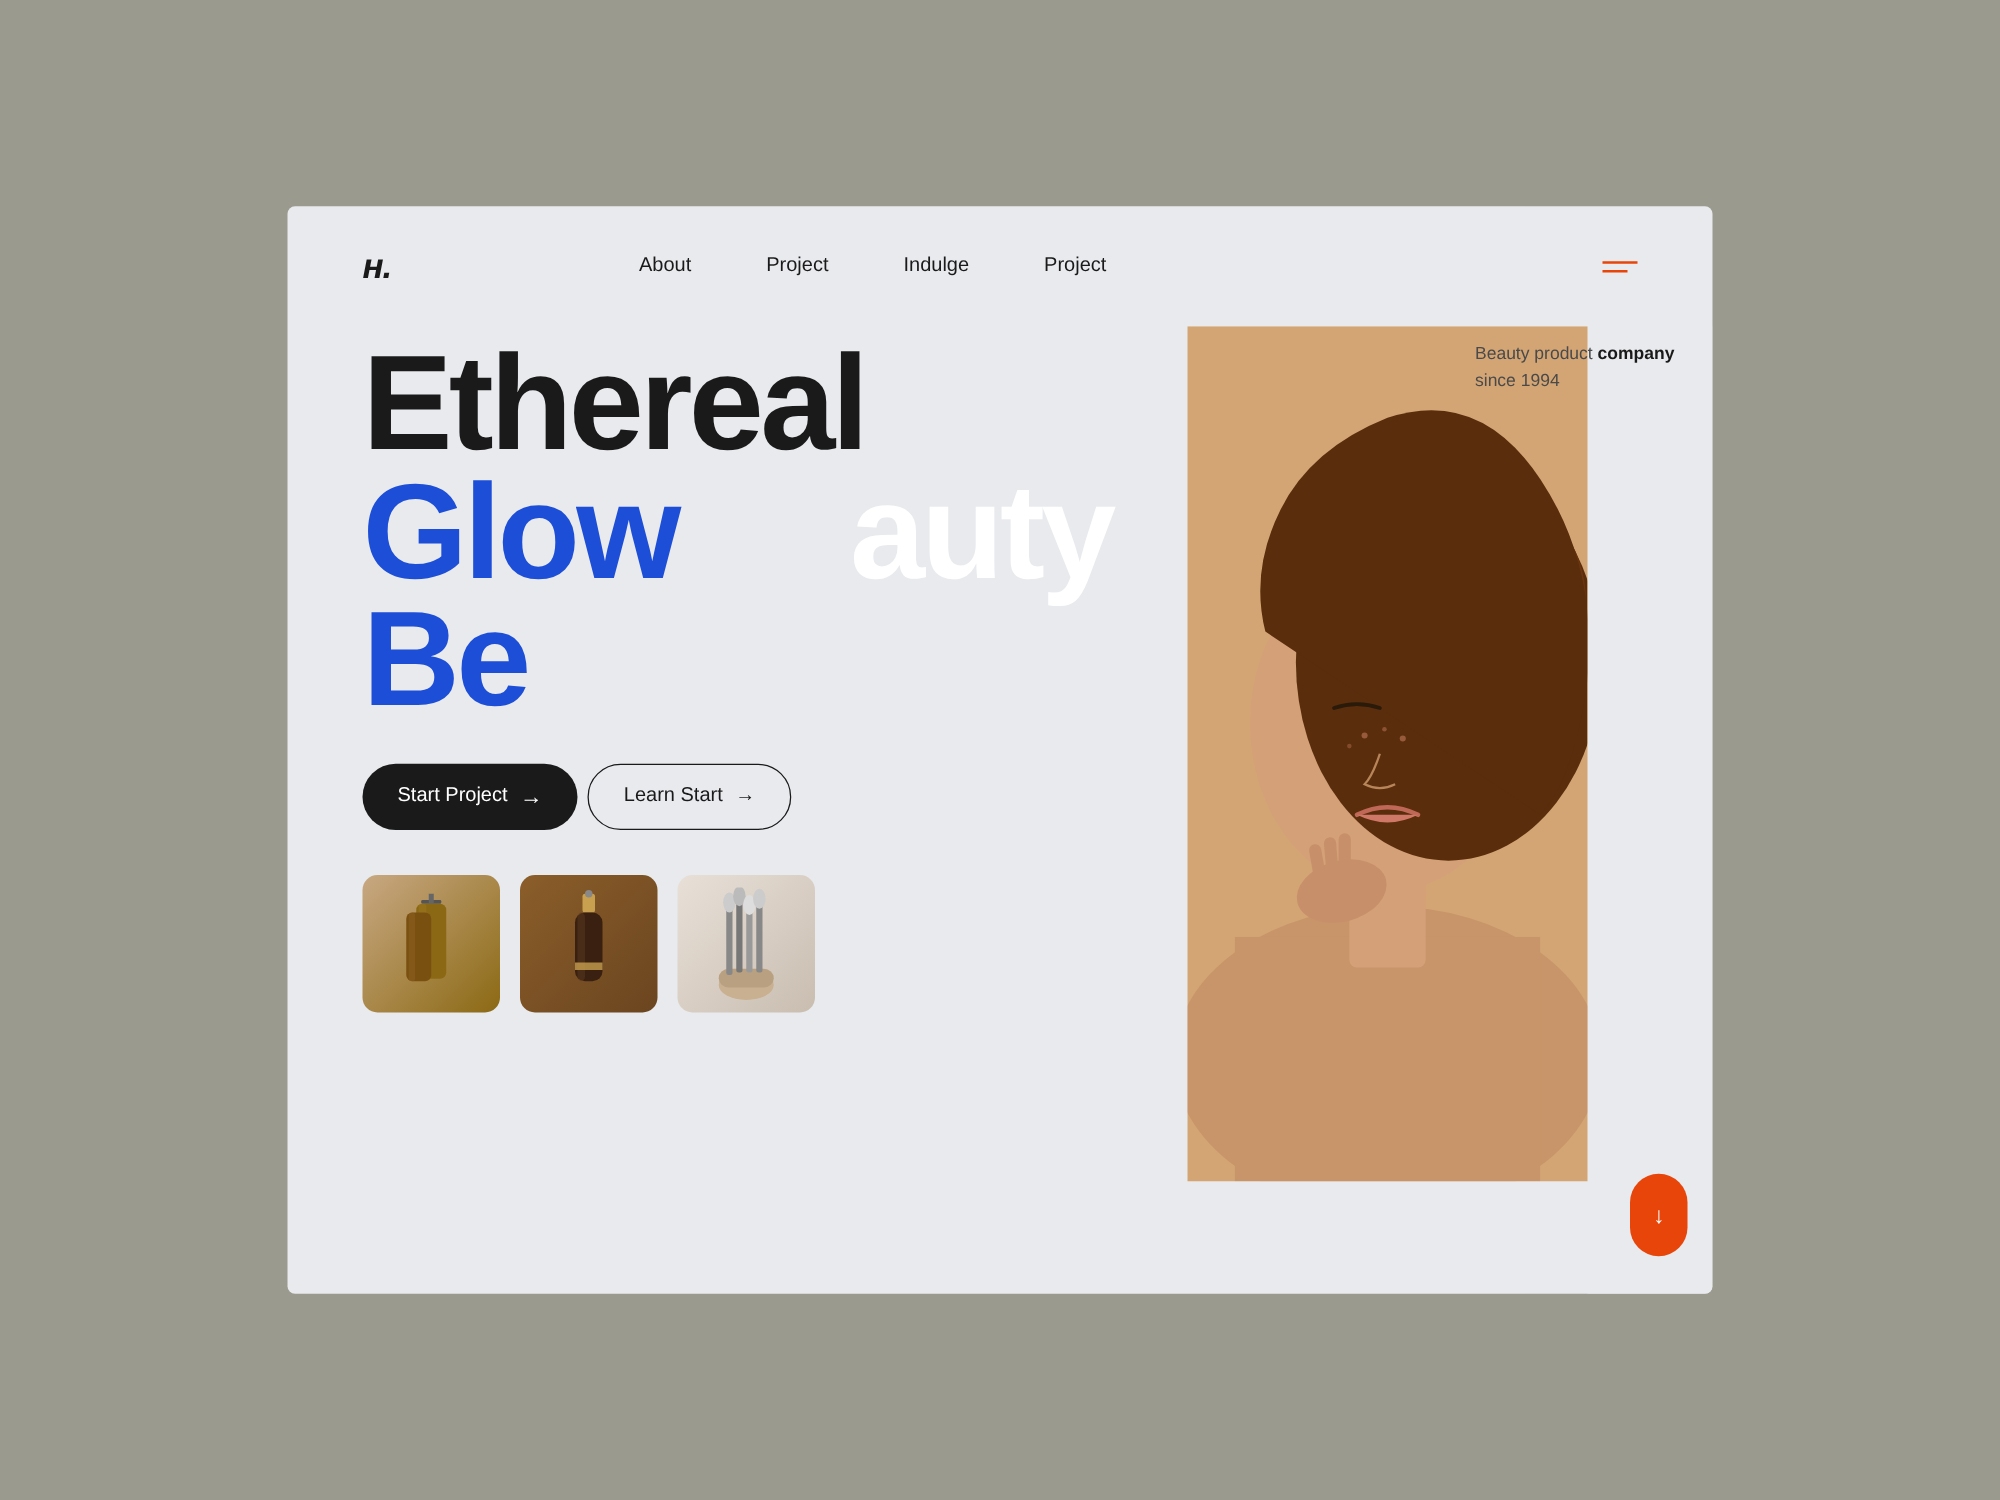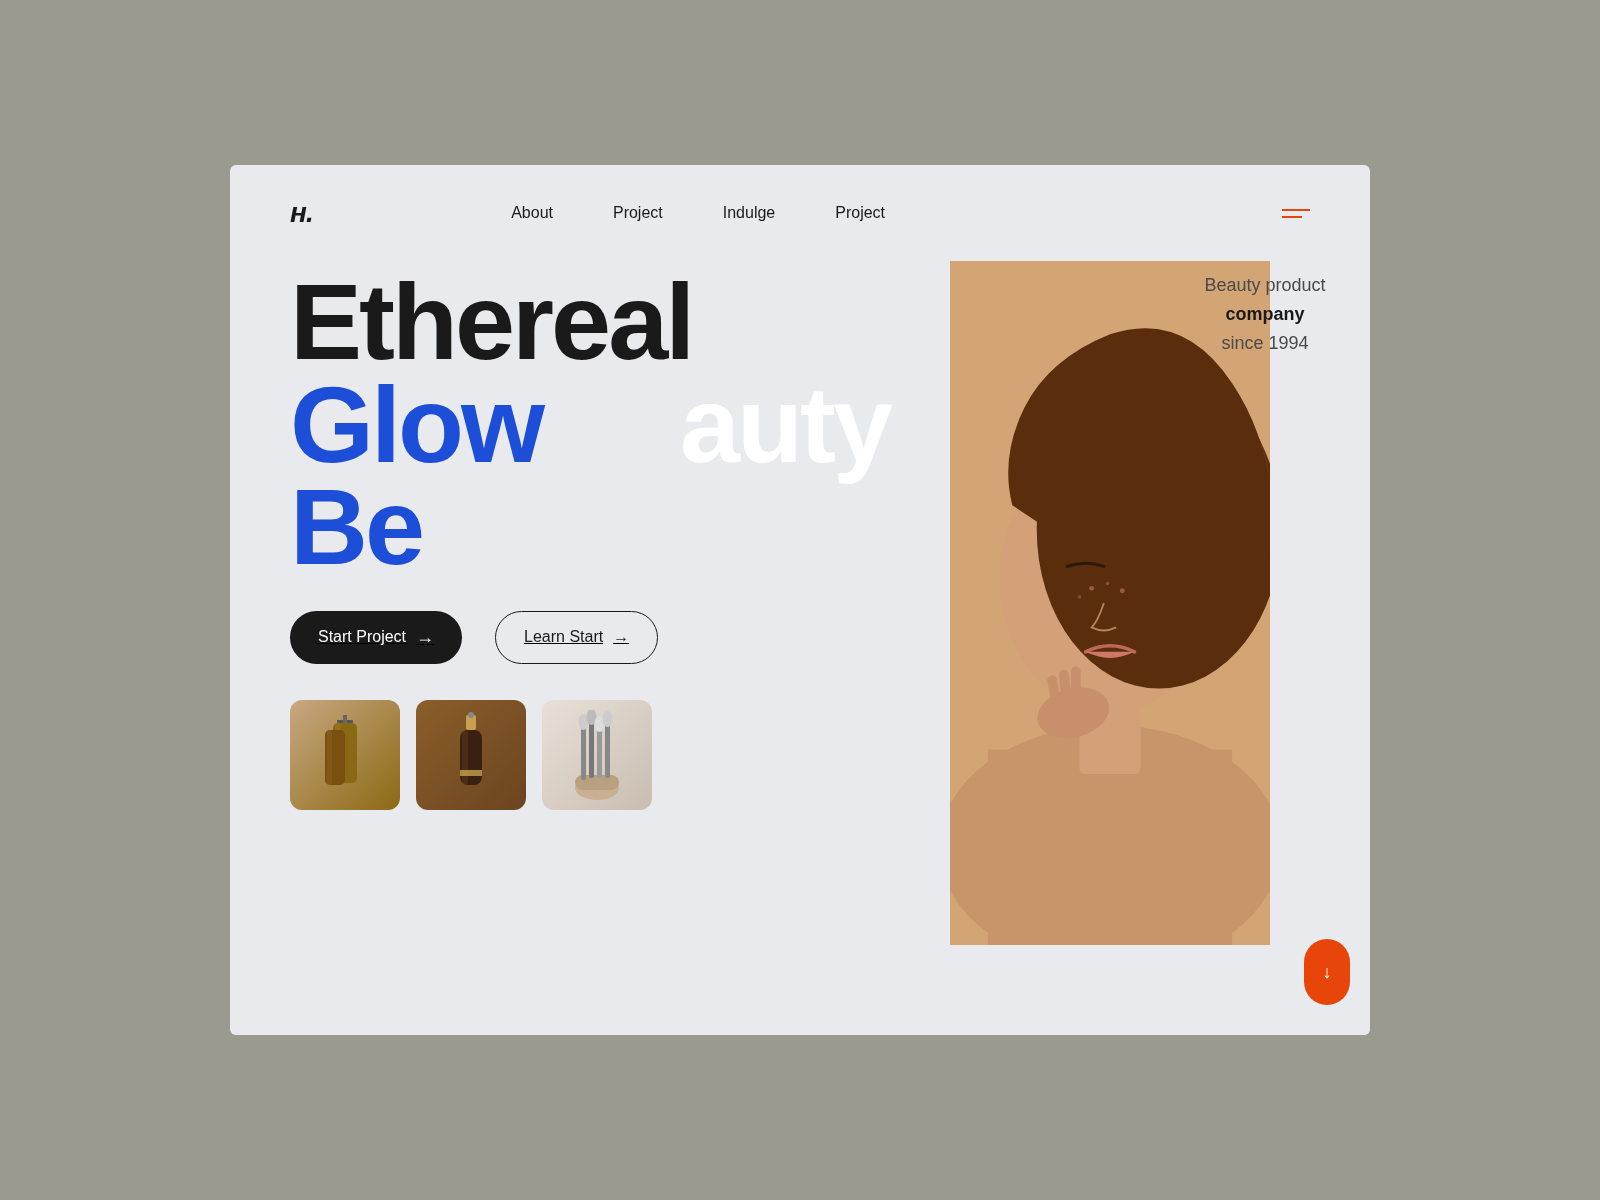--- a/index.html
+++ b/index.html
@@ -102,23 +102,22 @@
     }
 
     .hero-title .white-part {
       color: #ffffff;
       position: relative;
       z-index: 5;
     }
 
     .buttons {
       display: flex;
-      gap: 33px;
+      gap: 8px;
       margin-bottom: 36px;
-      text-decoration: underline;
     }
 
     .btn-primary {
       background-color: #1a1a1a;
       color: #ffffff;
       border: none;
       padding: 16px 28px;
       border-radius: 50px;
       font-size: 16px;
       font-weight: 500;
@@ -363,21 +362,21 @@
           </svg>
         </div>
 
       </div>
     </div>
 
     <div class="hero-right">
 
       <div class="gray-right-sub"></div>
 
-      <div class="company-tagline" style="position:absolute;top:0;right:0;width:210px;text-align:center;font-size:18px;color:#4a4a4a;padding:10px 20px;line-height:1.6;z-index:10;">
+      <div class="company-tagline" style="position:absolute;top:0;right:0;width:210px;text-align:left;font-size:14px;color:#4a4a4a;padding:10px 20px;line-height:1.6;z-index:10;">
         <span>Beauty product </span><strong>company</strong><br>
         <span>since 1994</span>
       </div>
 
       <div class="peach-bg"></div>
 
       <div class="woman-portrait">
         <svg viewBox="0 0 320 560" width="320" height="100%" preserveAspectRatio="xMidYMid slice">
 
           <ellipse cx="160" cy="480" rx="140" ry="100" fill="#c8956a"></ellipse>

